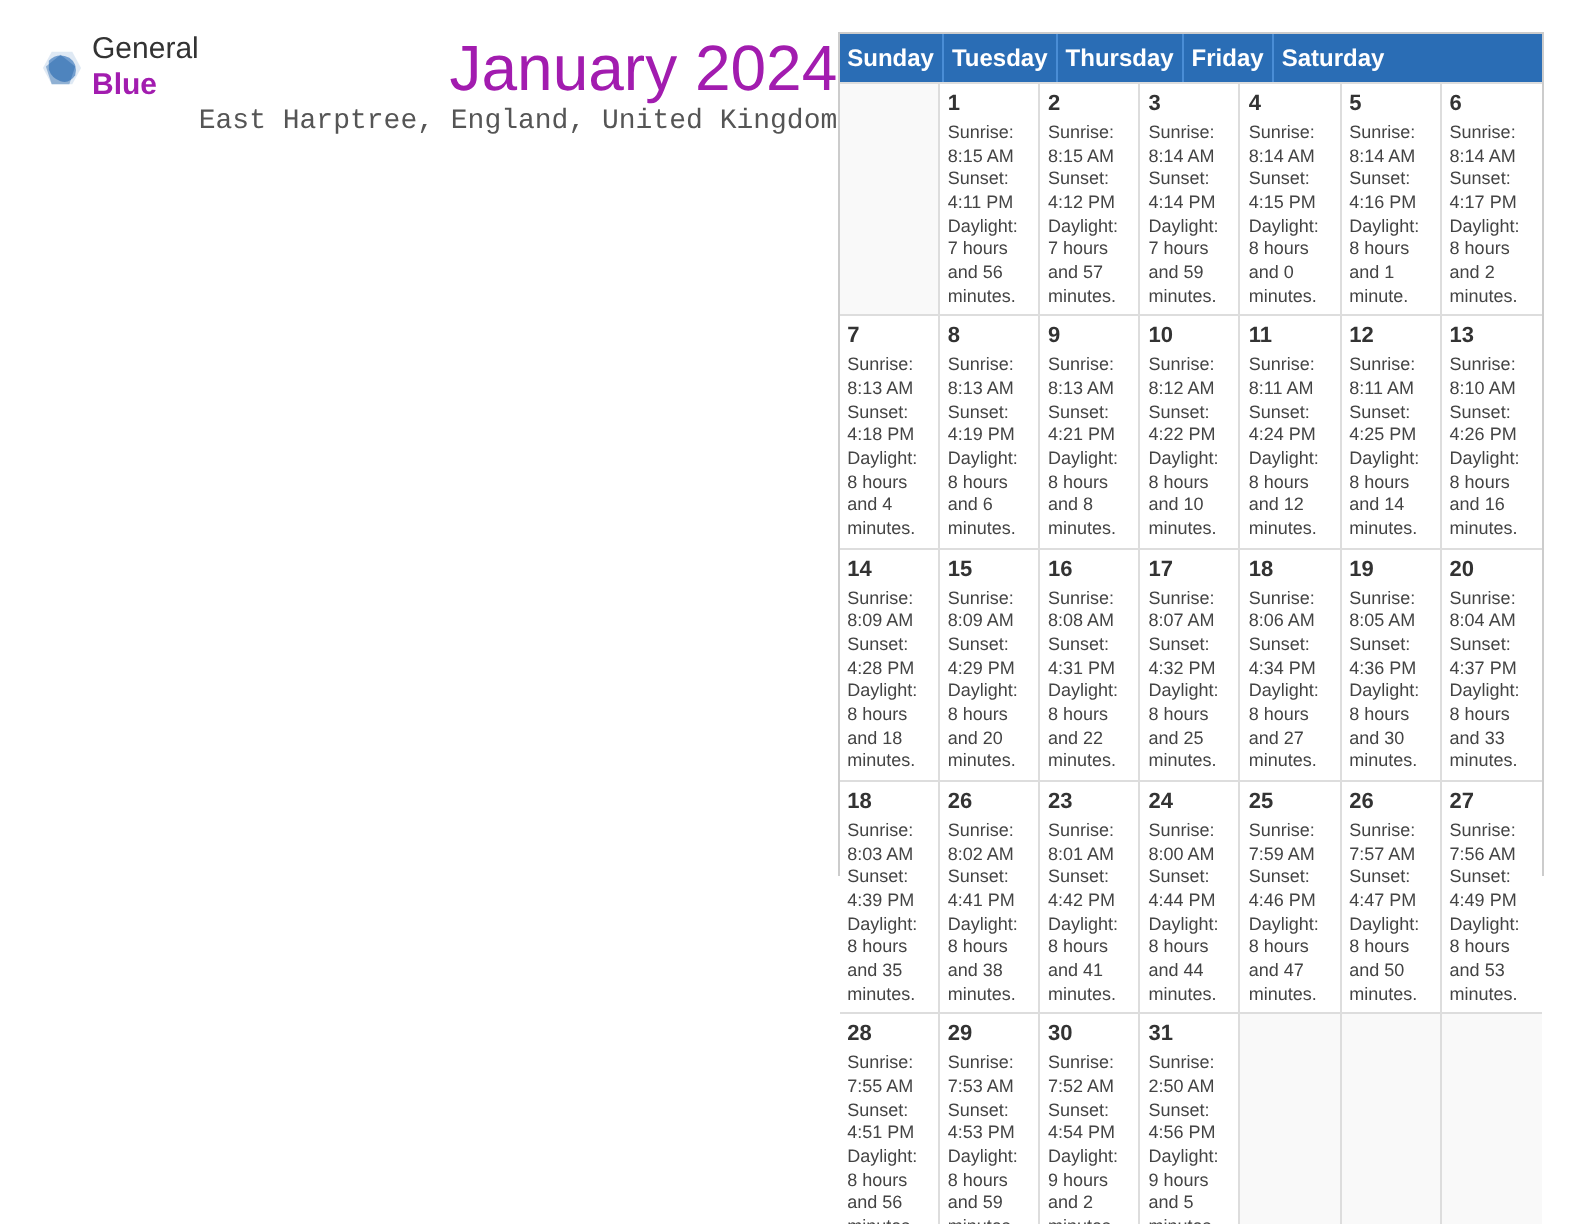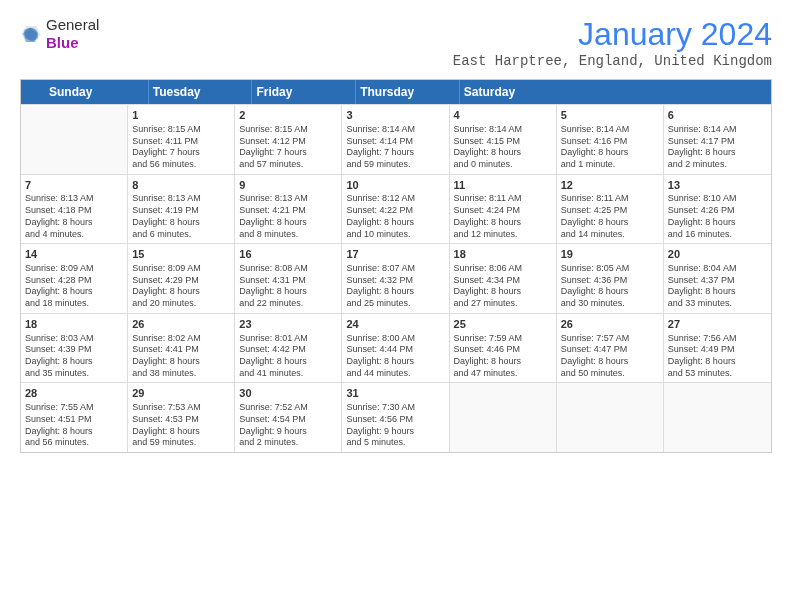--- a/index.html
+++ b/index.html
@@ -8,21 +8,20 @@
       background: #fff;
       width: 792px;
       height: 612px;
       overflow: hidden;
     }
     .page {
       width: 792px;
       height: 448px;
       padding: 16px 20px 10px 20px;
       display: flex;
-      flex-direction: column;
     }
     .header {
       display: flex;
       justify-content: space-between;
       align-items: flex-start;
       margin-bottom: 10px;
     }
     .logo {
       display: flex;
       align-items: center;
@@ -30,39 +29,38 @@
     }
     .logo-icon {
       width: 22px;
       height: 22px;
     }
     .title-block {
       text-align: right;
     }
     .title-month {
       font-size: 32px;
-      color: #3b82f6;
+      color: #a21caf;
       font-weight: normal;
     }
     .title-location {
       font-size: 14px;
       color: #555;
       font-family: Liberation Mono, monospace;
     }
     .calendar {
       flex: 1;
       display: flex;
       flex-direction: column;
       border: 1px solid #ccc;
     }
     .cal-header {
       display: grid;
       grid-template-columns: repeat(7, 1fr);
       background: #2a6db5;
-      padding-left: 24px;
     }
     .cal-header-cell {
       color: #fff;
       font-size: 12px;
       font-weight: bold;
       padding: 5px 4px;
       text-align: left;
       border-right: 1px solid #4a8dd5;
     }
     .cal-header-cell:last-child { border-right: none; }
@@ -119,22 +117,22 @@
     <div class="title-block">
       <div class="title-month">January 2024</div>
       <div class="title-location">East Harptree, England, United Kingdom</div>
     </div>
   </div>
 
   <div class="calendar">
     <div class="cal-header">
       <div class="cal-header-cell">Sunday</div>
       <div class="cal-header-cell">Tuesday</div>
+      <div class="cal-header-cell">Thursday</div>
       <div class="cal-header-cell">Friday</div>
-      <div class="cal-header-cell">Thursday</div>
       <div class="cal-header-cell">Saturday</div>
     </div>
     <div class="cal-body" id="cal-body">
     <div class="cal-row">
           <div class="cal-cell empty"></div>
           <div class="cal-cell">
             <span class="day-num">1</span>
             <div class="cell-text">Sunrise: 8:15 AM</div>
             <div class="cell-text">Sunset: 4:11 PM</div>
             <div class="cell-text">Daylight: 7 hours</div>
@@ -346,21 +344,21 @@
           </div>
           <div class="cal-cell">
             <span class="day-num">30</span>
             <div class="cell-text">Sunrise: 7:52 AM</div>
             <div class="cell-text">Sunset: 4:54 PM</div>
             <div class="cell-text">Daylight: 9 hours</div>
             <div class="cell-text">and 2 minutes.</div>
           </div>
           <div class="cal-cell">
             <span class="day-num">31</span>
-            <div class="cell-text">Sunrise: 7:30 AM</div>
+            <div class="cell-text">Sunrise: 2:50 AM</div>
             <div class="cell-text">Sunset: 4:56 PM</div>
             <div class="cell-text">Daylight: 9 hours</div>
             <div class="cell-text">and 5 minutes.</div>
           </div>
           <div class="cal-cell empty"></div>
           <div class="cal-cell empty"></div>
           <div class="cal-cell empty"></div>
         </div>
       </div>
   </div>

